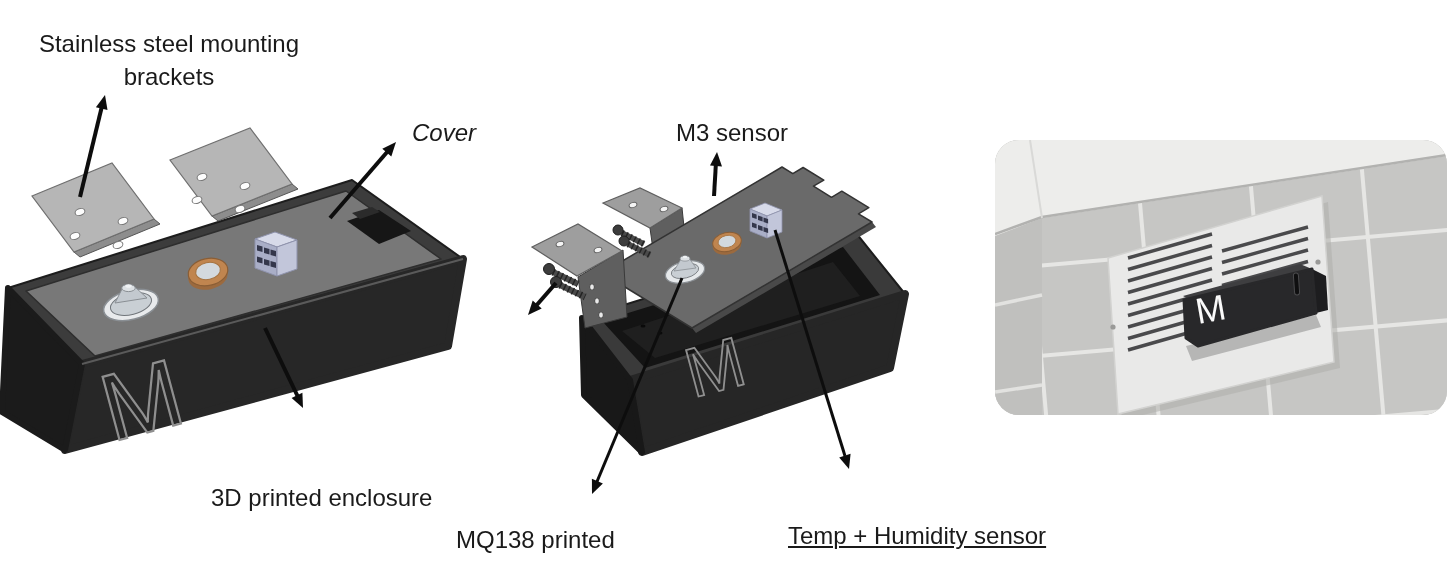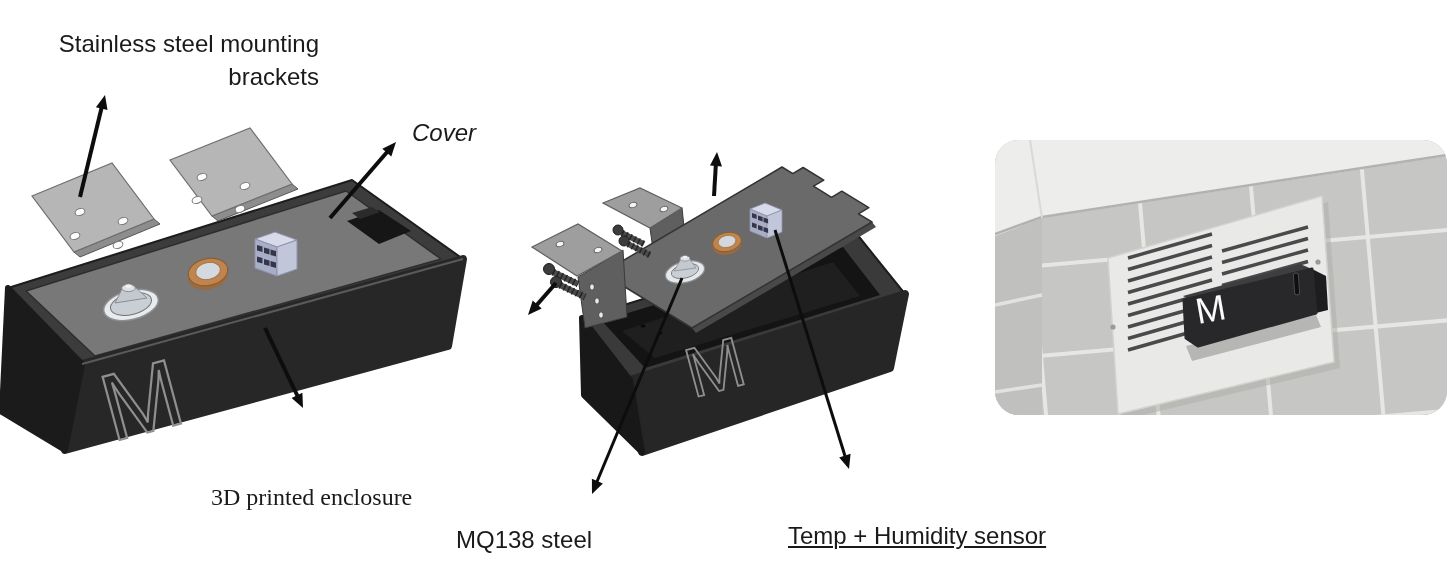--- a/index.html
+++ b/index.html
@@ -10,21 +10,21 @@
     overflow:hidden;
     font-family:"Liberation Sans", sans-serif;
   }
   .label{
     position:absolute;
     font-size:24px;
     line-height:33px;
     color:#1a1a1a;
     white-space:pre-line;
   }
-  .label.center{text-align:right;}
+  .label.center{text-align:center;}
   #main-svg{position:absolute;left:0;top:0;}
   #photo-frame{
     position:absolute;
     left:995px;top:140px;
     width:452px;height:275px;
     border-radius:24px;
     overflow:hidden;
     background:#c6c6c4;
   }
 </style>
@@ -281,19 +281,20 @@
         <rect x="1294" y="273" width="5" height="22" rx="2.5" fill="#0f0f10" stroke="#4a4a4c" stroke-width="1" transform="rotate(-4 1296 284)"></rect>
         <text transform="translate(1198,324) rotate(-10)" font-size="36" fill="#fafafa">M</text>
       </g>
     </svg>
   </div>
 
   <div class="label center" style="left:19px; top:27px; width:300px;">Stainless steel mounting brackets</div>
 
   <div class="label" style="left:412px; top:116px;font-style:italic;">Cover</div>
 
-
-  <div class="label" style="left:211px; top:481px;font-family:Liberation Serif, serif;">3D printed enclosure</div>
-
-  <div class="label" style="left:456px; top:523px;">MQ138 steel</div>
+  <div class="label" style="left:676px; top:116px;">M3 sensor</div>
+
+  <div class="label" style="left:211px; top:481px;">3D printed enclosure</div>
+
+  <div class="label" style="left:456px; top:523px;">MQ138 printed</div>
 
   <div class="label" style="left:788px; top:519px;text-decoration:underline;">Temp + Humidity sensor</div>
 </div>
 
 </body></html>

